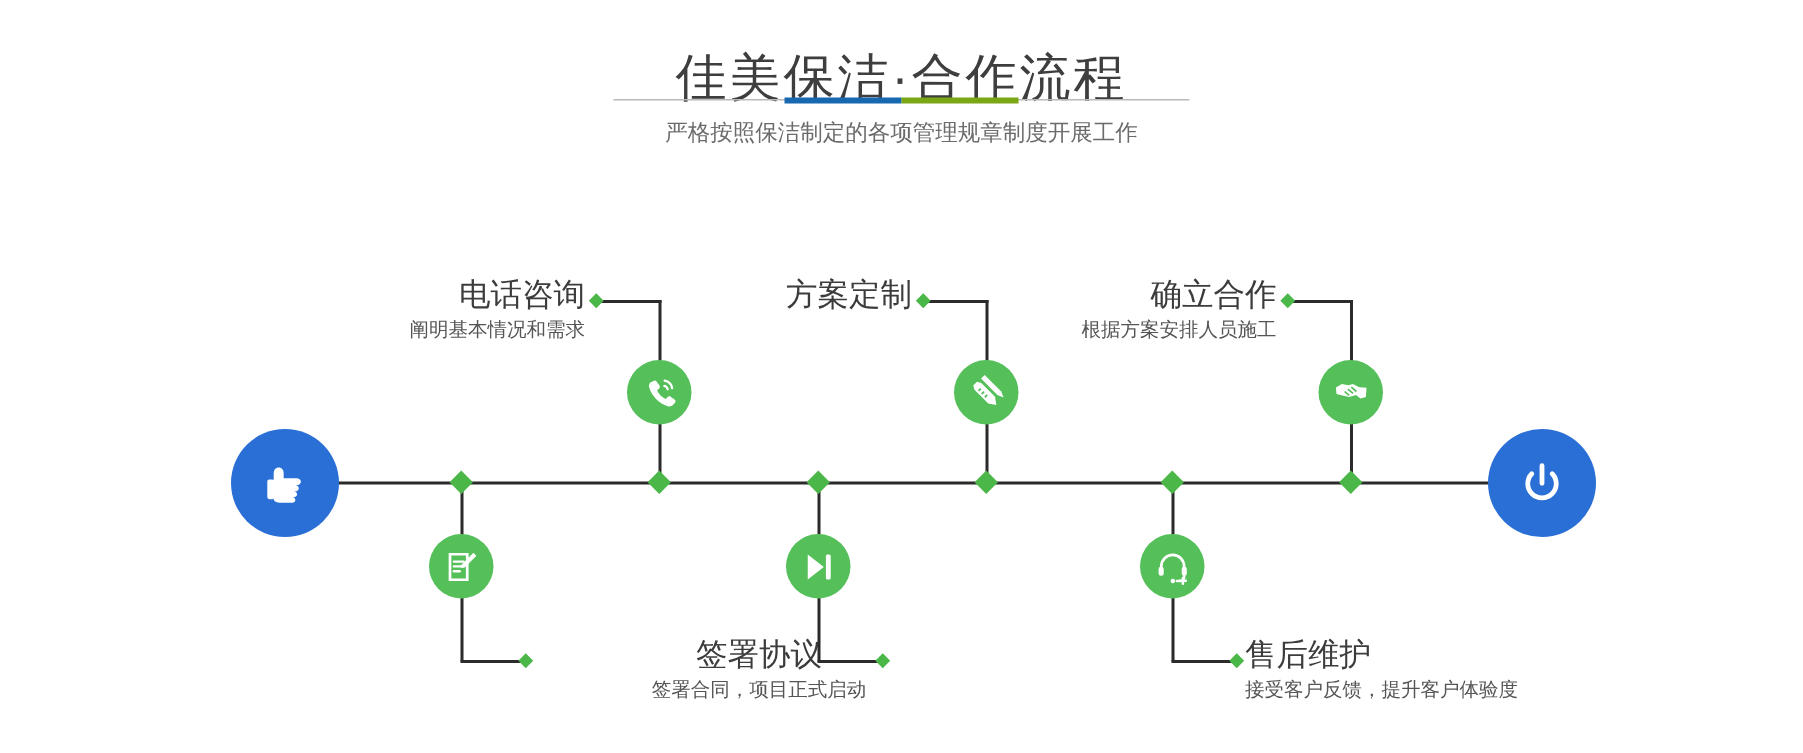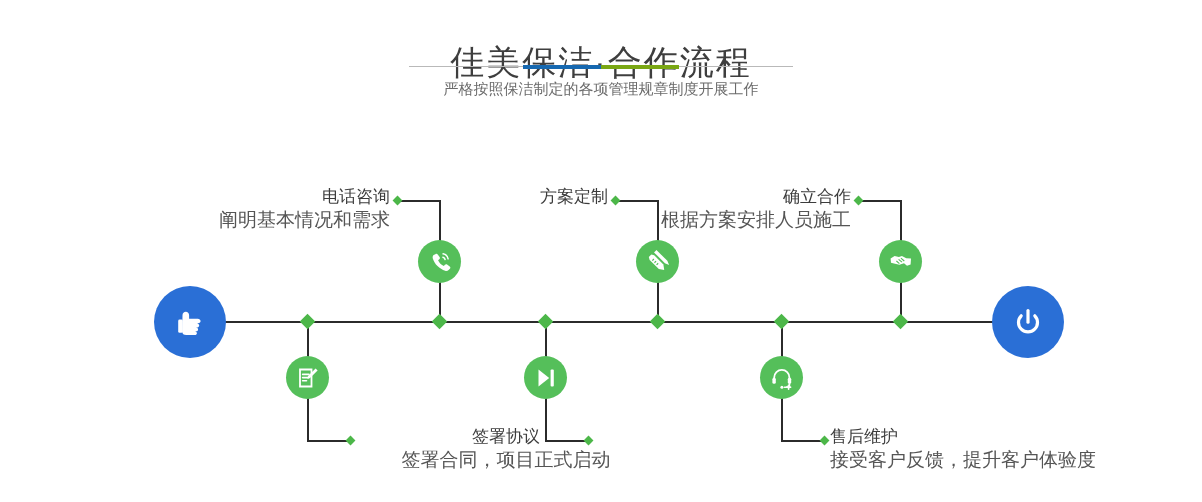--- a/index.html
+++ b/index.html
@@ -25,21 +25,21 @@
     top: 28px;
     width: 1202px;
     text-align: center;
   }
   .page-title {
     font-size: 34px;
     line-height: 48px;
     color: #3e3e3e;
     letter-spacing: 2px;
     font-weight: normal;
-    margin: 10px;
+    margin: 0;
     white-space: nowrap;
   }
   .divider {
     position: absolute;
     left: 409px;
     top: 65px;
     width: 384px;
     height: 4px;
   }
   .divider .rule {
@@ -140,26 +140,26 @@
     justify-content: center;
   }
   .step-icon svg { display: block; }
 
   
   .step-label {
     position: absolute;
     white-space: nowrap;
   }
   .step-label .title {
-    font-size: 17px;
+    font-size: 21px;
     line-height: 22px;
     color: #3c3c3c;
   }
   .step-label .desc {
-    font-size: 19px;
+    font-size: 13px;
     line-height: 20px;
     color: #555555;
     margin-top: 2px;
   }
   .step-label.right-align { text-align: right; }
   .step-label.left-align { text-align: left; }
 </style>
 </head>
 <body>
 

